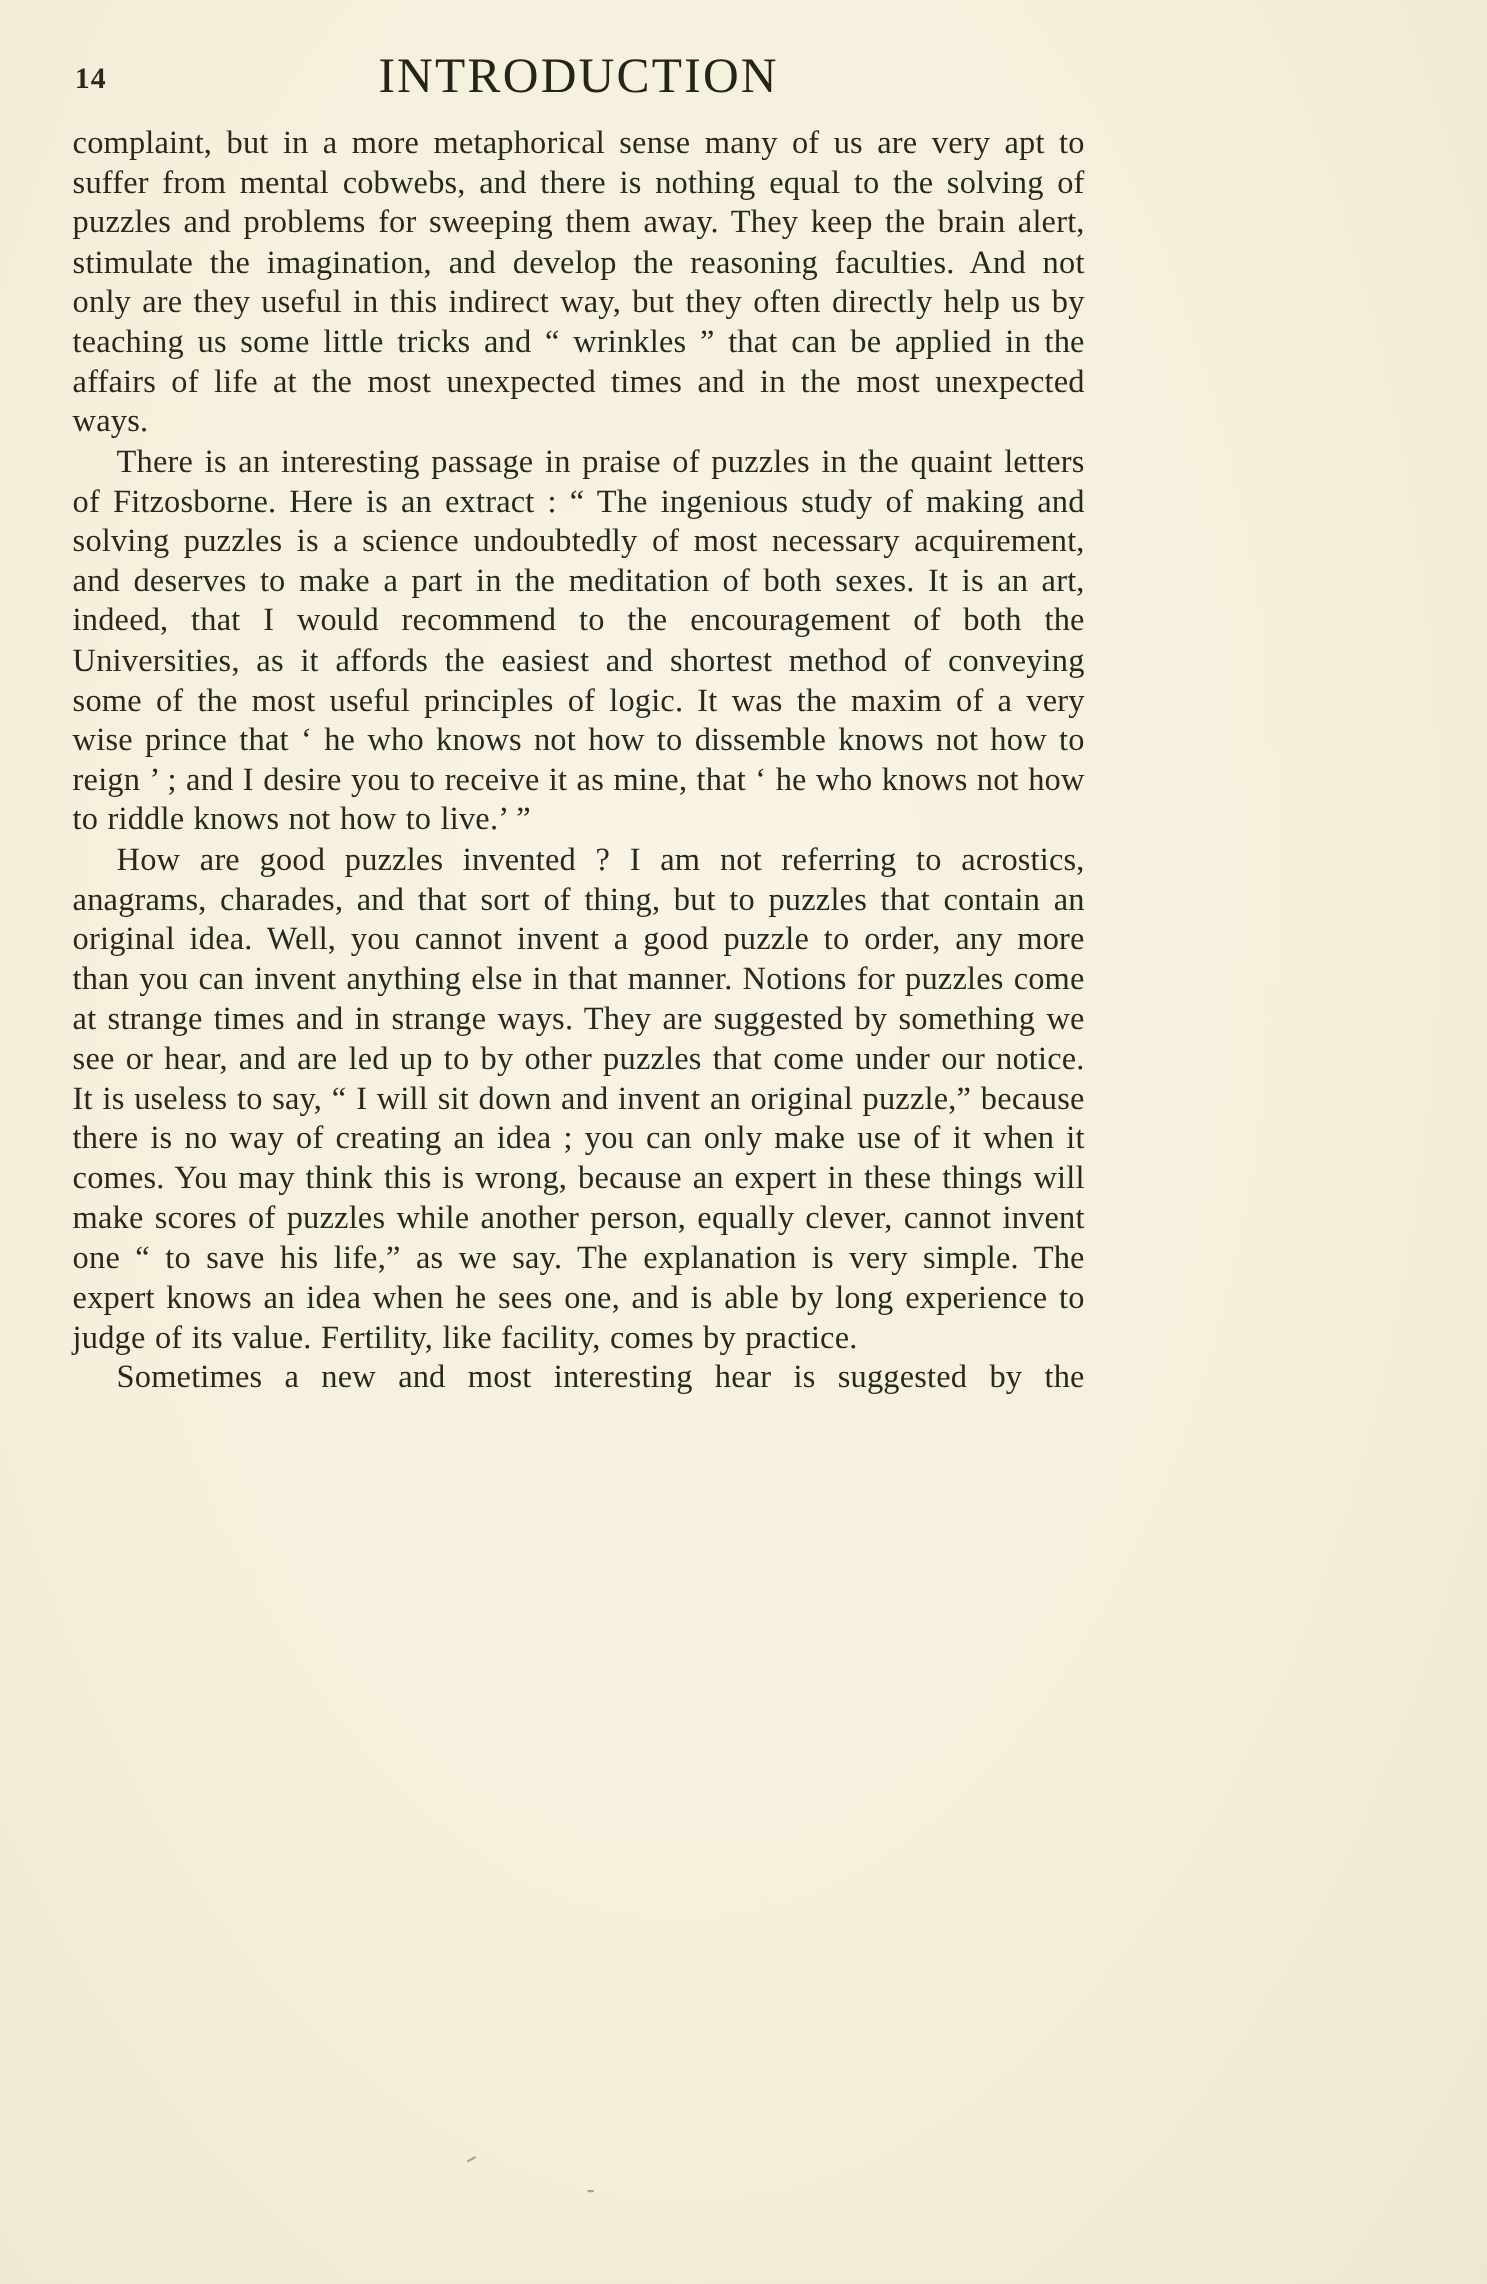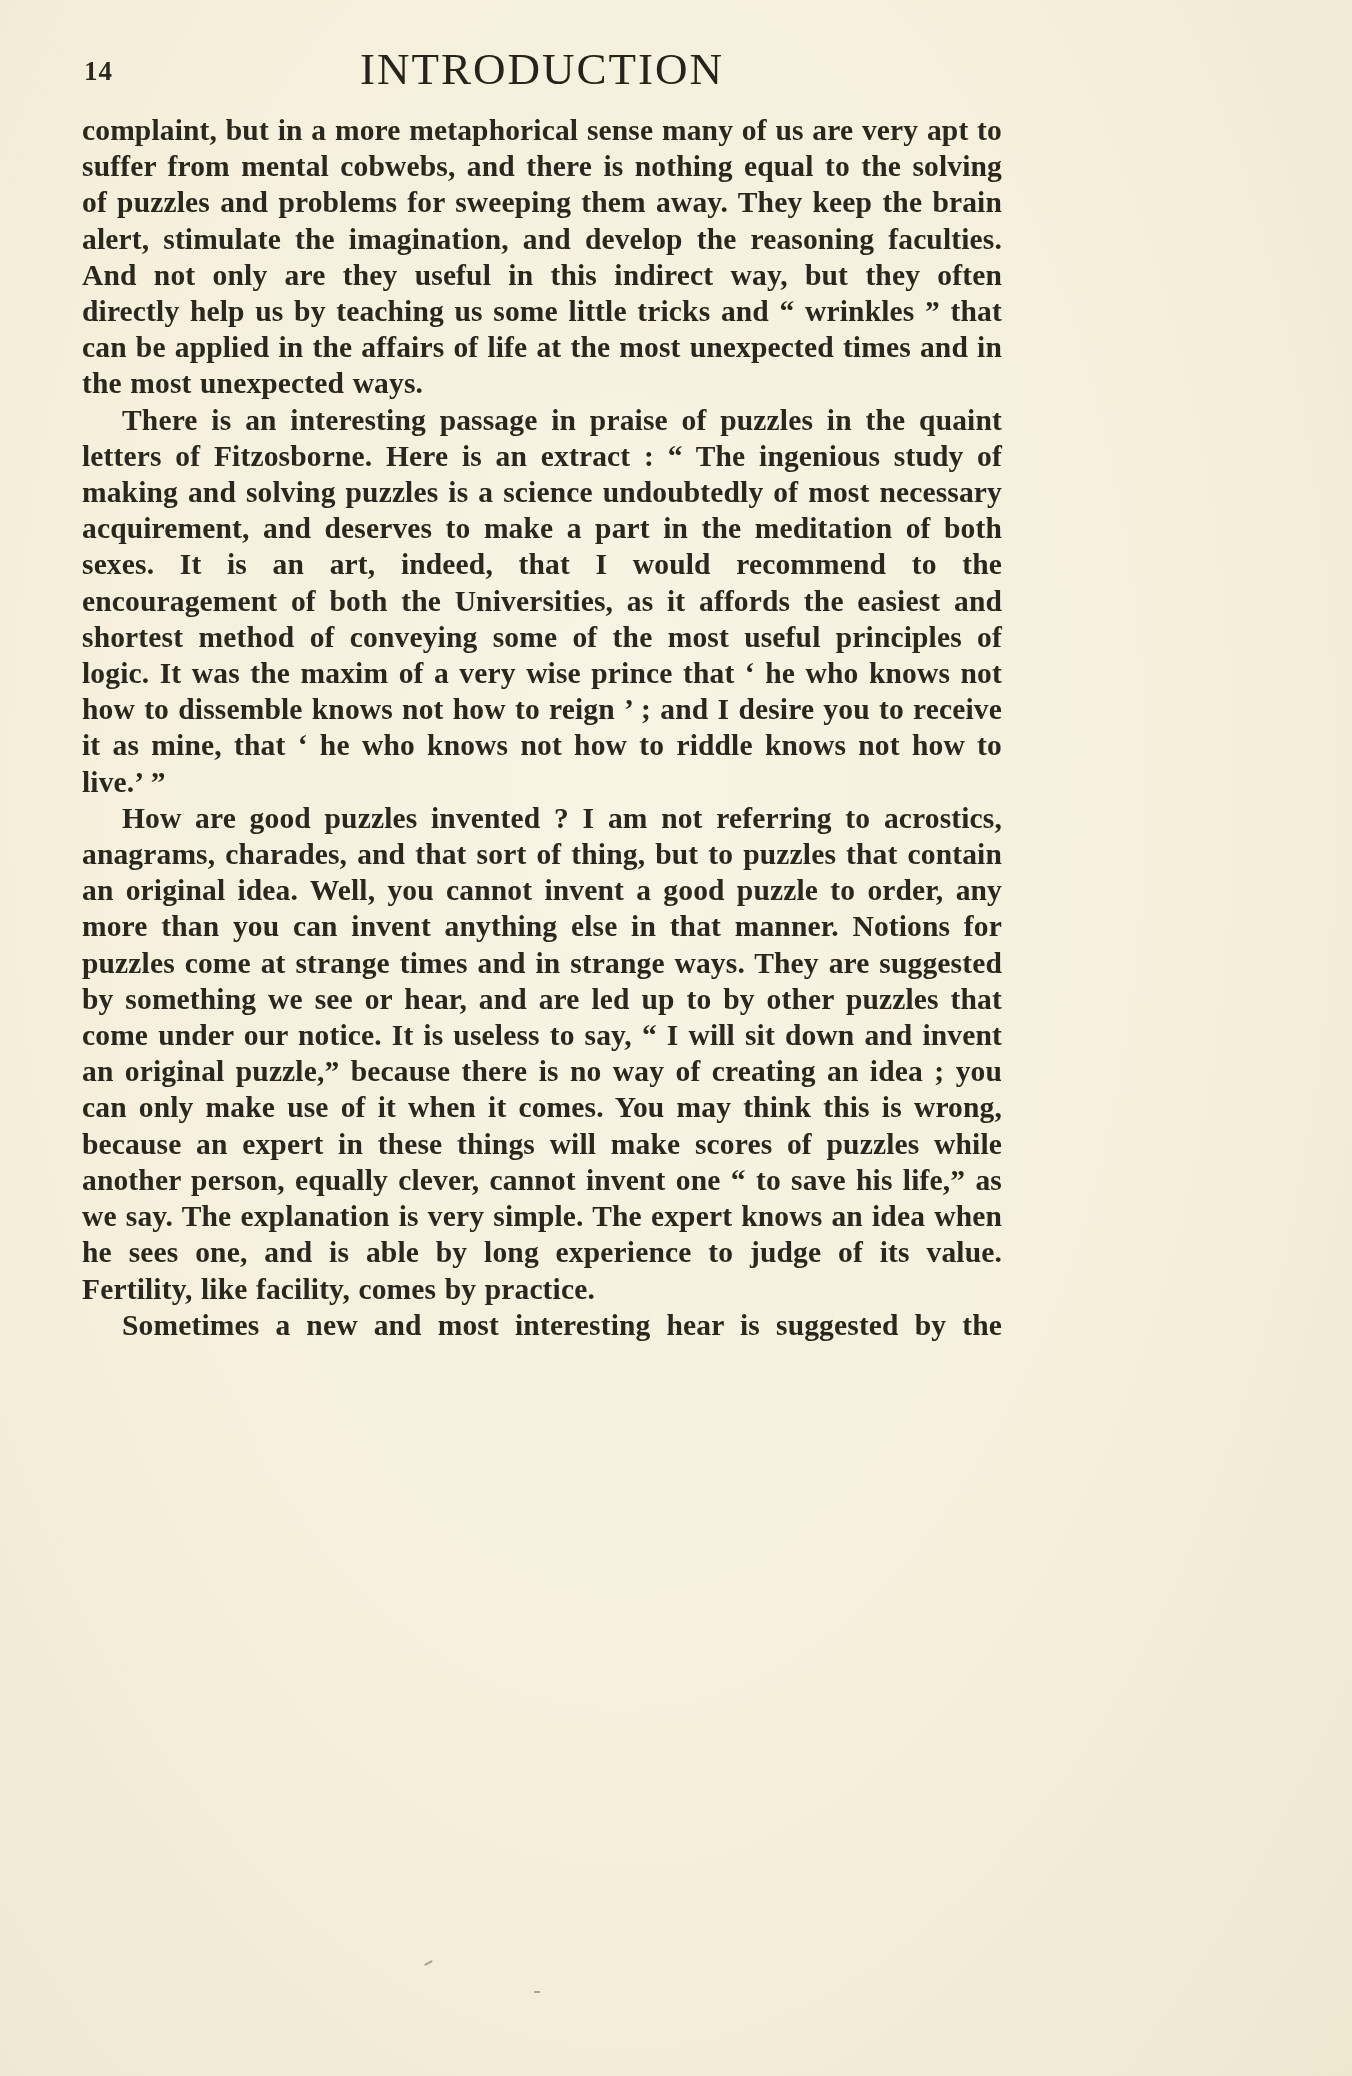--- a/index.html
+++ b/index.html
@@ -19,21 +19,20 @@
       background: radial-gradient(ellipse at 46% 38%, #f8f3e3 0%, #f5efdc 55%, #eee7d0 100%);
       font-family: "Liberation Serif", "DejaVu Serif", serif;
       color: #2a281e;
       overflow: hidden;
     }
     .content {
       position: absolute;
       left: 66px;
       top: 48px;
       width: 920px;
-      margin-left: 16px;
     }
     .header-row {
       position: relative;
       height: 58px;
     }
     .page-number {
       position: absolute;
       left: 2px;
       top: 8px;
       font-size: 27px;
@@ -49,21 +48,20 @@
       line-height: 42px;
       color: #26241a;
     }
     .text-block {
       margin-top: 6px;
       font-size: 29.5px;
       line-height: 36.2px;
       text-align: justify;
       letter-spacing: 0.15px;
       word-spacing: 1px;
-      font-weight: bold;
     }
     .text-block p {
       margin: 0;
       text-indent: 40px;
     }
     .text-block p.no-indent {
       text-indent: 0;
     }
     .text-block p.continues {
       text-align-last: justify;

